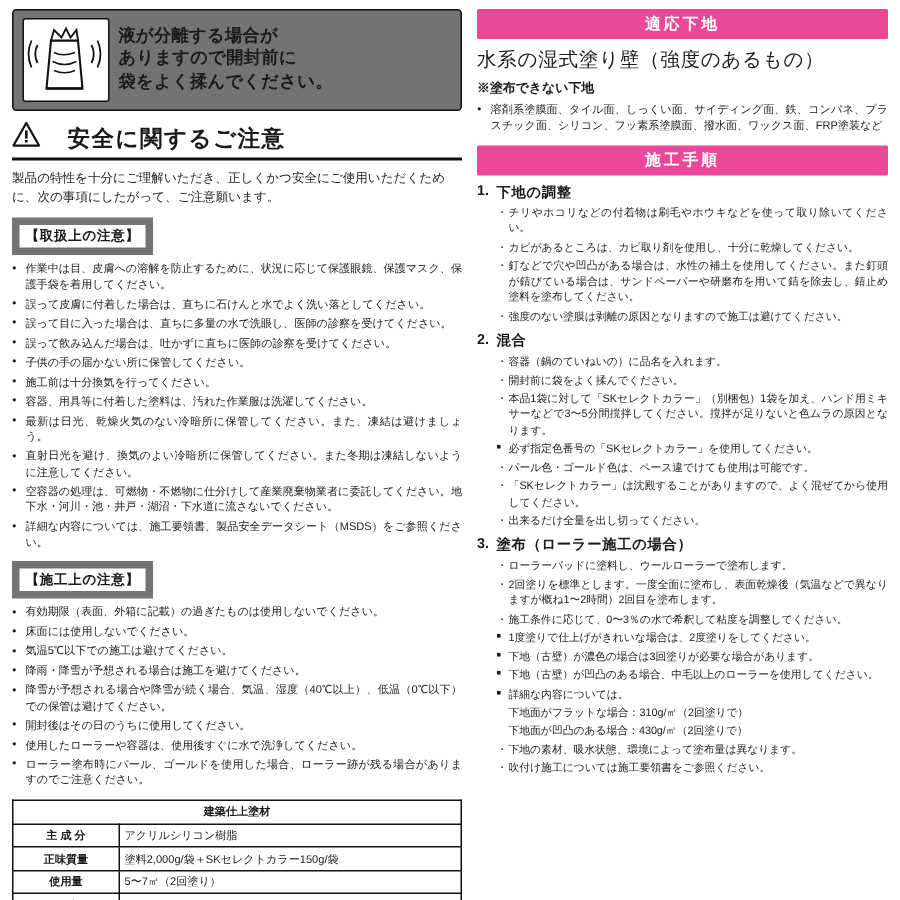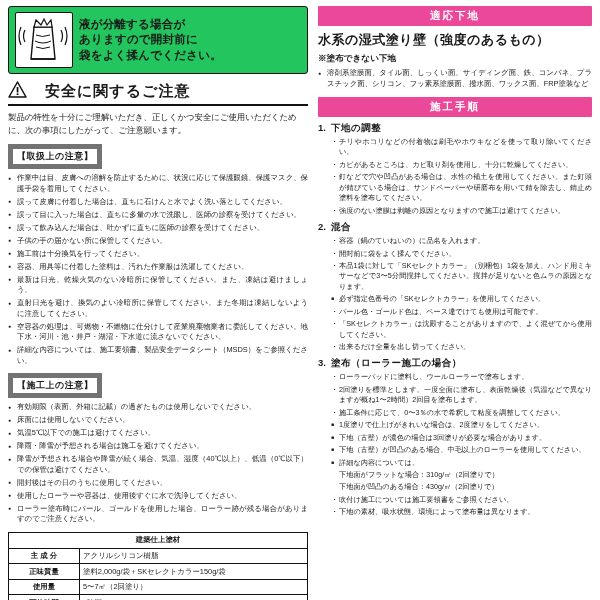--- a/index.html
+++ b/index.html
@@ -48,21 +48,21 @@
 
   
   .warnbox{
     border:1.5px solid #111;
     border-radius:3px;
     display:flex;
     align-items:center;
     gap:6px;
     padding:5px 6px;
     margin-bottom:7px;
-    background:#22c55e;
+    background:#737373;
   }
   .bagart{
     width:56px;height:54px;
     flex:0 0 56px;
     border:1px solid #111;
     border-radius:2px;
     position:relative;
     overflow:hidden;
     background:#fff;
   }
@@ -131,21 +131,21 @@
   ul.sub li:before{
     content:"・";position:absolute;left:0;top:0;
     font-size:7.2px;
   }
   ul.sub li.sq:before{content:"■";font-size:5px;top:1px;}
   ul.sub li.plain:before{content:"";}
   ul.sub li.plain{padding-left:8px;}
 
   
   .subttl{
-    font-size:13px;font-weight:bold;letter-spacing:0.5px;
+    font-size:13px;font-weight:normal;letter-spacing:0.5px;
     margin:0 0 4px 0;
   }
   .subttl2{
     font-size:8.6px;font-weight:bold;margin:0 0 3px 0;
   }
   .rblock{margin-bottom:8px;}
 
   
   table.spec{
     border-collapse:collapse;width:100%;
@@ -318,22 +318,22 @@
         <ul class="sub">
           <li>ローラーパッドに塗料し、ウールローラーで塗布します。</li>
           <li>2回塗りを標準とします。一度全面に塗布し、表面乾燥後（気温などで異なりますが概ね1〜2時間）2回目を塗布します。</li>
           <li>施工条件に応じて、0〜3％の水で希釈して粘度を調整してください。</li>
           <li class="sq">1度塗りで仕上げがきれいな場合は、2度塗りをしてください。</li>
           <li class="sq">下地（古壁）が濃色の場合は3回塗りが必要な場合があります。</li>
           <li class="sq">下地（古壁）が凹凸のある場合、中毛以上のローラーを使用してください。</li>
           <li class="sq">詳細な内容については。</li>
           <li class="plain">下地面がフラットな場合：310g/㎡（2回塗りで）</li>
           <li class="plain">下地面が凹凸のある場合：430g/㎡（2回塗りで）</li>
+          <li>下地の素材、吸水状態、環境によって塗布量は異なります。</li>
           <li>吹付け施工については施工要領書をご参照ください。</li>
-          <li>下地の素材、吸水状態、環境によって塗布量は異なります。</li>
         </ul>
       </li>
 
     </ol>
 
   </div>
 
 </div>
 
 </body></html>

